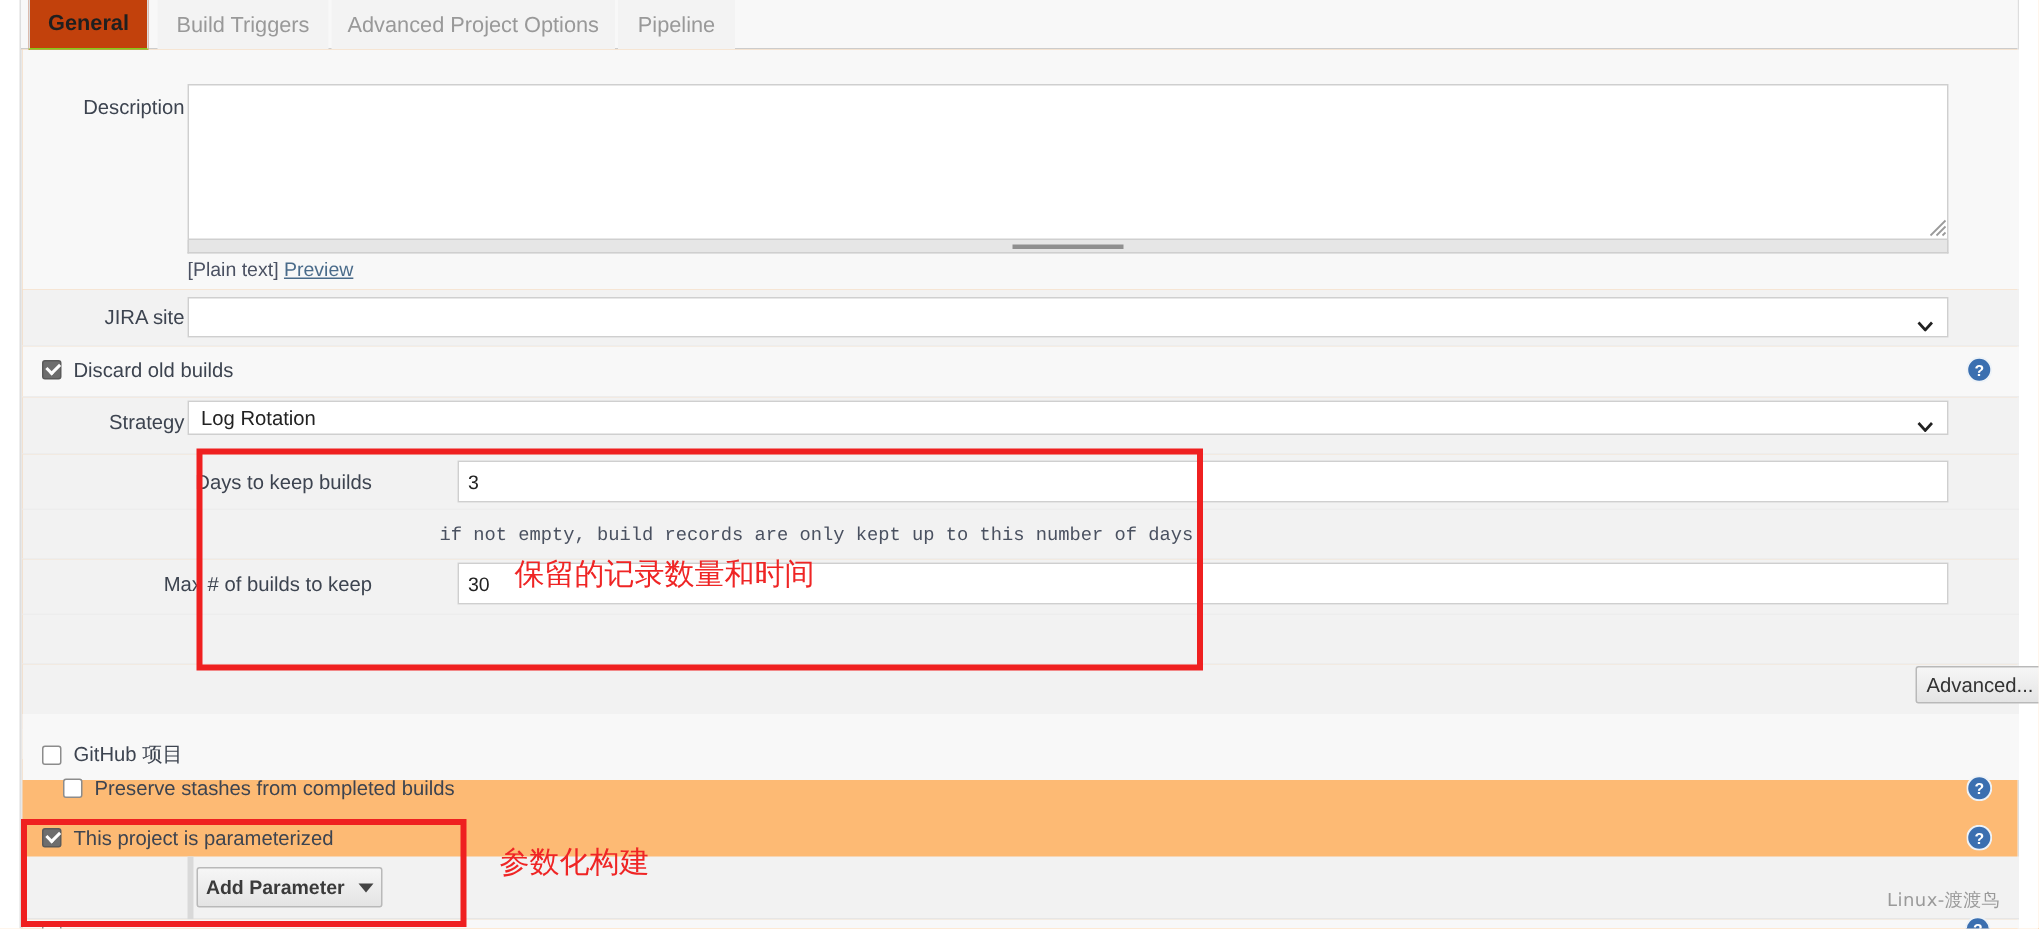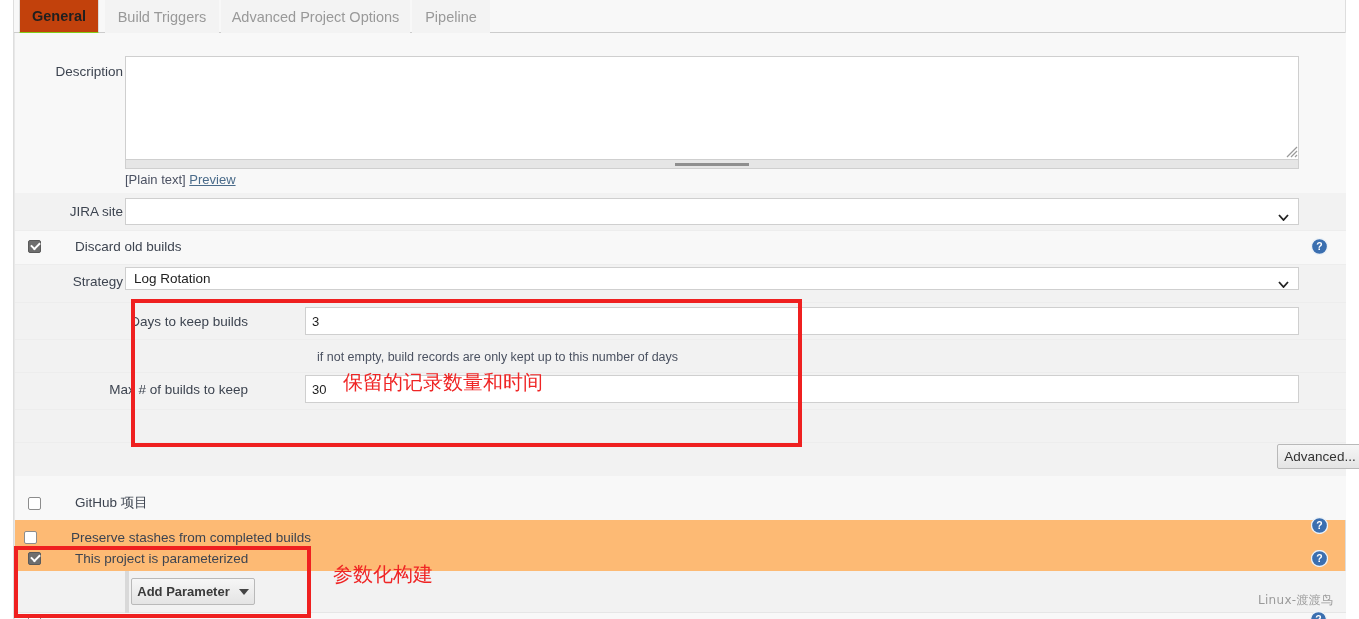--- a/index.html
+++ b/index.html
@@ -102,21 +102,21 @@
   .helpnote {
     position: absolute;
     font-size: 13px;
     color: #4b5162;
     white-space: nowrap;
   }
   .helpnote .plain { color: #4b5162; }
   .helpnote a { color: #4a6b8a; text-decoration: underline; cursor: pointer; }
 
   
-  .cbwrap { position: absolute; display: flex; align-items: center; gap: 26px; }
+  .cbwrap { position: absolute; display: flex; align-items: center; }
   .cb {
     width: 13px; height: 13px;
     border: 1px solid #8c8c8c;
     background: #ffffff;
     border-radius: 2px;
     position: relative;
     flex: 0 0 auto;
     cursor: pointer;
   }
   .cb.checked { background: #6e6e6e; border-color: #5a5a5a; }
@@ -296,40 +296,40 @@
             <path d="M1 1 L5.5 6 L10 1" fill="none" stroke="#222" stroke-width="1.8"></path>
           </svg>
       </span>
     </div>
 
     <div class="row" style="top:270px;height:37px;background:#f2f2f2;"></div>
     <div class="lbl" style="left:20px;top:281px;width:213px;">Days to keep builds</div>
     <input class="field" style="left: 290px; top: 274px; width: 994px; height: 28px;" value="3">
 
     <div class="row" style="top:307px;height:33px;background:#f2f2f2;"></div>
-    <div class="sub" style="left:302px;top:317px;">if not empty, build records are only kept up to this number of days</div>
+    <div class="sub" style="left:278px;top:317px;font-family:Liberation Mono, monospace;">if not empty, build records are only kept up to this number of days</div>
 
     <div class="row" style="top:340px;height:37px;background:#f2f2f2;"></div>
     <div class="lbl" style="left:20px;top:349px;width:213px;">Max # of builds to keep</div>
     <input class="field" style="left: 290px; top: 342px; width: 994px; height: 28px;" value="30">
 
     <div class="row" style="top:377px;height:33px;background:#f2f2f2;"></div>
 
     <div class="row" style="top:410px;height:44px;background:#f2f2f2;"></div>
     <div class="btn plainweight" style="left:1217px;top:411px;width:86px;height:25px;margin-left:45px;">Advanced...</div>
 
     <div class="row" style="top:454px;height:33px;background:#f8f8f8;border-bottom:none;"></div>
 
     <div class="row" style="top:443px;height:30px;background:#f8f8f8;border-bottom:none;"></div>
     <div class="cbwrap" style="left:13px;top:461px;">
       <span class="cb"></span>
       <span class="cbtext">GitHub 项目</span>
     </div>
 
-    <div class="cbwrap" style="left:9px;top:485px;margin-top:12px;">
+    <div class="cbwrap" style="left:27px;top:485px;">
       <span class="cb"></span>
       <span class="cbtext">Preserve stashes from completed builds</span>
     </div>
     <div class="helpicon" style="left:1296px;top:484px;">
       <svg width="17" height="17" viewBox="0 0 17 17">
         <circle cx="8.5" cy="8.5" r="8" fill="#3b6fb0"></circle>
         <circle cx="8.5" cy="8.5" r="8" fill="none" stroke="#eef3f8" stroke-width="1.3"></circle>
         <text x="8.5" y="12.4" font-family="Liberation Sans, sans-serif" font-size="10.5" font-weight="bold" fill="#ffffff" text-anchor="middle">?</text>
       </svg>
     </div>

